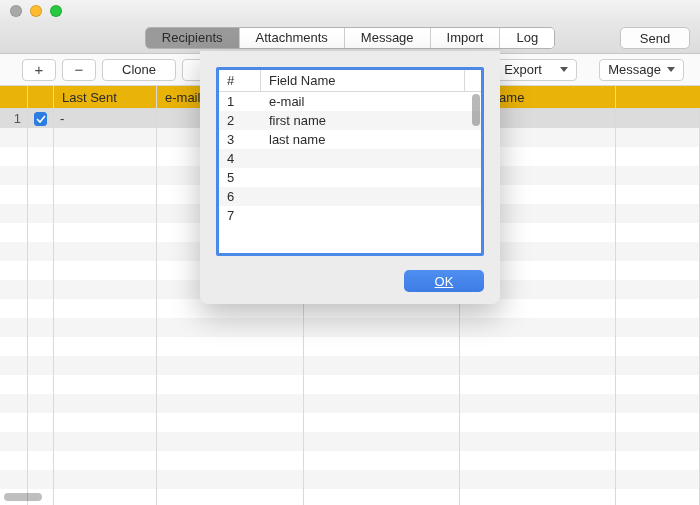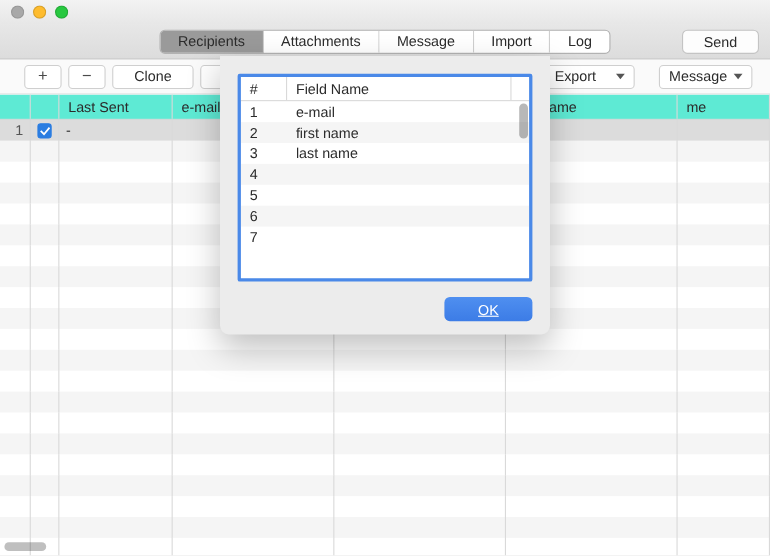--- a/index.html
+++ b/index.html
@@ -42,21 +42,21 @@
   .tb-btn{height:22px;border:1px solid #cfcfcf;border-radius:4px;background:#fff;display:flex;align-items:center;justify-content:center;padding:0 12px;min-width:34px;color:#444;cursor:default;}
   .tb-btn.plus,.tb-btn.minus{min-width:34px;padding:0;}
   .tb-btn.clone,.tb-btn.edit{min-width:74px;}
   .tb-spacer{flex:1;}
   .tb-combo{height:22px;border:1px solid #cfcfcf;border-radius:4px;background:#fff;display:flex;align-items:center;padding:0 8px;min-width:82px;justify-content:space-between;cursor:default;margin-left:16px;}
   .chev{width:0;height:0;border-left:4px solid transparent;border-right:4px solid transparent;border-top:5px solid #555;margin-left:6px;}
   .glyph{font-size:15px;color:#4a4a4a;line-height:1;}
 
   
   .tablewrap{flex:1;overflow:hidden;position:relative;background:#fff;}
-  .colhead{height:23px;display:flex;background:#5eead4;border-bottom:1px solid var(--border);}
+  .colhead{height:23px;display:flex;background:#eab308;border-bottom:1px solid var(--border);}
   .colhead .cell{border-right:1px solid var(--border);display:flex;align-items:center;padding:0 8px;color:#3a3a3a;}
   .rows{position:absolute;top:23px;bottom:0;left:0;right:0;}
   .rowsinner{min-height:100%;}
   .row{height:19px;display:flex;}
   .row:nth-child(even){background:var(--bg-stripe);}
   .row .cell{border-right:1px solid var(--border);display:flex;align-items:center;padding:0 6px;overflow:hidden;white-space:nowrap;}
   .row.sel{background:#dcdcdc;}
   .c-idx{width:28px;justify-content:flex-end;color:#555;}
   .c-chk{width:26px;justify-content:center;}
   .c-lastsent{width:103px;}
@@ -158,23 +158,20 @@
         </div>
       <div class="cell c-email">
           <span>e-mail</span>
         </div>
       <div class="cell c-firstname">
           <span>first name</span>
         </div>
       <div class="cell c-lastname">
           <span>last name</span>
         </div>
-      <div class="cell c-title">
-          <span>me</span>
-        </div>
     </div>
     <div class="rows">
       <div class="rowsinner" id="rows-inner">
           <div class="row sel">
             <div class="cell c-idx">1</div>
             <div class="cell c-chk">
               <div class="chk">
                 <svg viewBox="0 0 10 10">
                   <path d="M1 5 L4 8 L9 2" stroke="white" stroke-width="1.6" fill="none"></path>
                 </svg>

